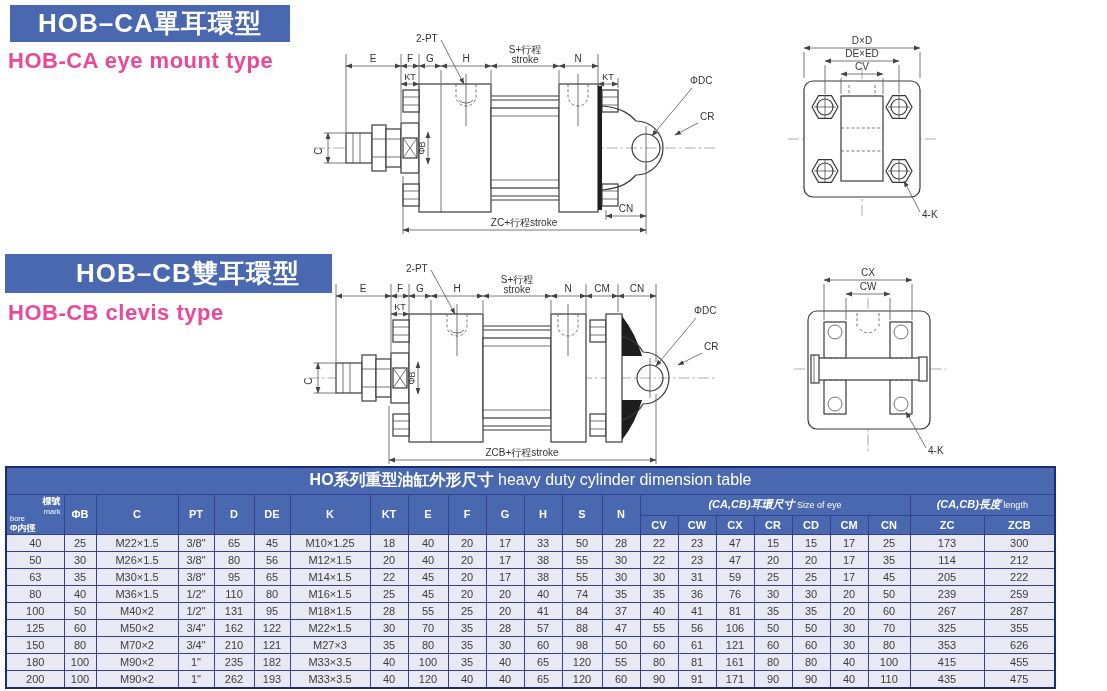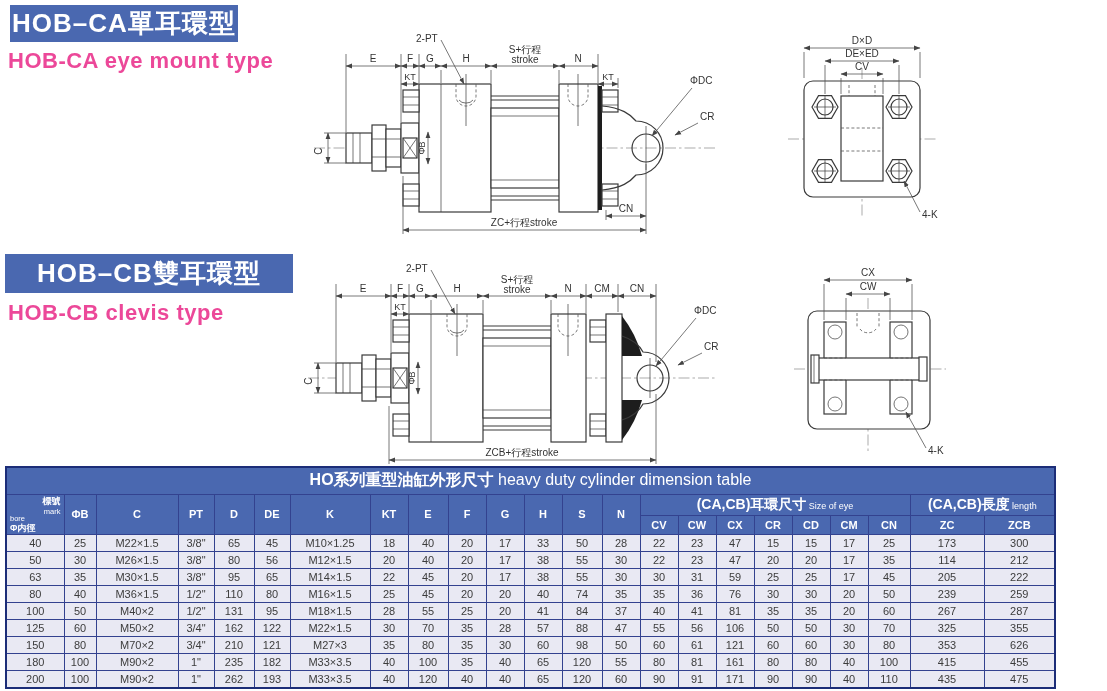--- a/index.html
+++ b/index.html
@@ -24,36 +24,36 @@
 
   
   #dim-table{border-collapse:collapse;table-layout:fixed;width:1049px;
              border:2px solid #1c2d78;}
   #dim-table th,#dim-table td{border:1px solid #33428f;padding:0;overflow:hidden;
              white-space:nowrap;text-align:center;}
   #dim-table th{background:#4a68b0;color:#fff;font-weight:bold;font-size:11px;}
   .t-title{height:27px;}
   .t-title .zh{font-size:16px;font-weight:bold;}
   .t-title .en{font-size:16px;font-weight:normal;}
-  .grp-zh{font-size:14px;font-weight:bold;}
+  .grp-zh{font-size:11px;font-weight:bold;font-style:italic;}
   .grp-en{font-size:9px;font-weight:normal;}
   #hrow1 th{height:20px;}
   #hrow2 th{height:18px;font-weight:bold;}
   #dim-table td{background:#e9e9f3;color:#3c3c3c;font-size:11px;height:16px;line-height:16px;}
   .corner{position:relative;
     background-image:linear-gradient(to bottom right,transparent calc(50% - .7px),
       #fff calc(50% - .7px),#fff calc(50% + .7px),transparent calc(50% + .7px));}
   .corner .c-top{position:absolute;top:1px;right:3px;text-align:right;line-height:9px;}
   .corner .c-bot{position:absolute;bottom:1px;left:3px;text-align:left;line-height:9px;}
   .corner .big{font-size:9px;text-align:center;}.corner .sml{font-size:7.5px;font-weight:normal;}
 </style>
 </head>
 <body>
 
-<div class="abs banner" style="left:10px;top:5px;width:228px;height:37px;">
+<div class="abs banner" style="left:10px;top:5px;width:280px;height:37px;">
   <span>HOB–CA單耳環型</span>
 </div>
 <div class="abs sub" style="left:8px;top:48px;">HOB-CA eye mount type</div>
 
 <svg class="draw" style="left:298px;top:26px;" width="426" height="218" viewBox="0 0 426 218">
   <defs>
     <marker id="ar1" markerWidth="9" markerHeight="8" refX="7.5" refY="4" orient="auto-start-reverse">
       <path d="M0,1 L8,4 L0,7 Z" fill="#444"></path>
       </marker>
   </defs>
@@ -200,21 +200,21 @@
   <line class="dim" x1="73" y1="37" x2="147" y2="37" marker-start="url(#ar2)" marker-end="url(#ar2)"></line>
   <text class="lbl mid" x="110" y="33">DE×ED</text>
   <line class="dim" x1="89" y1="54" x2="89" y2="70"></line>
     <line class="dim" x1="131" y1="54" x2="131" y2="70"></line>
   <line class="dim" x1="89" y1="50" x2="131" y2="50" marker-start="url(#ar2)" marker-end="url(#ar2)"></line>
   <text class="lbl mid" x="110" y="46">CV</text>
   <path class="dim" d="M168,188 L152,157" marker-end="url(#ar2)"></path>
   <text class="lbl" x="170" y="194">4-K</text>
 </svg>
 
-<div class="abs banner" style="left:5px;top:254px;width:288px;height:39px;">
+<div class="abs banner" style="left:5px;top:254px;width:288px;height:39px;padding-left:39px;">
   <span>HOB–CB雙耳環型</span>
 </div>
 <div class="abs sub" style="left:8px;top:300px;">HOB-CB clevis type</div>
 
 <svg class="draw" style="left:298px;top:256px;" width="426" height="218" viewBox="0 0 426 218">
   <defs>
     <marker id="ar3" markerWidth="9" markerHeight="8" refX="7.5" refY="4" orient="auto-start-reverse">
       <path d="M0,1 L8,4 L0,7 Z" fill="#444"></path>
       </marker>
   </defs>

